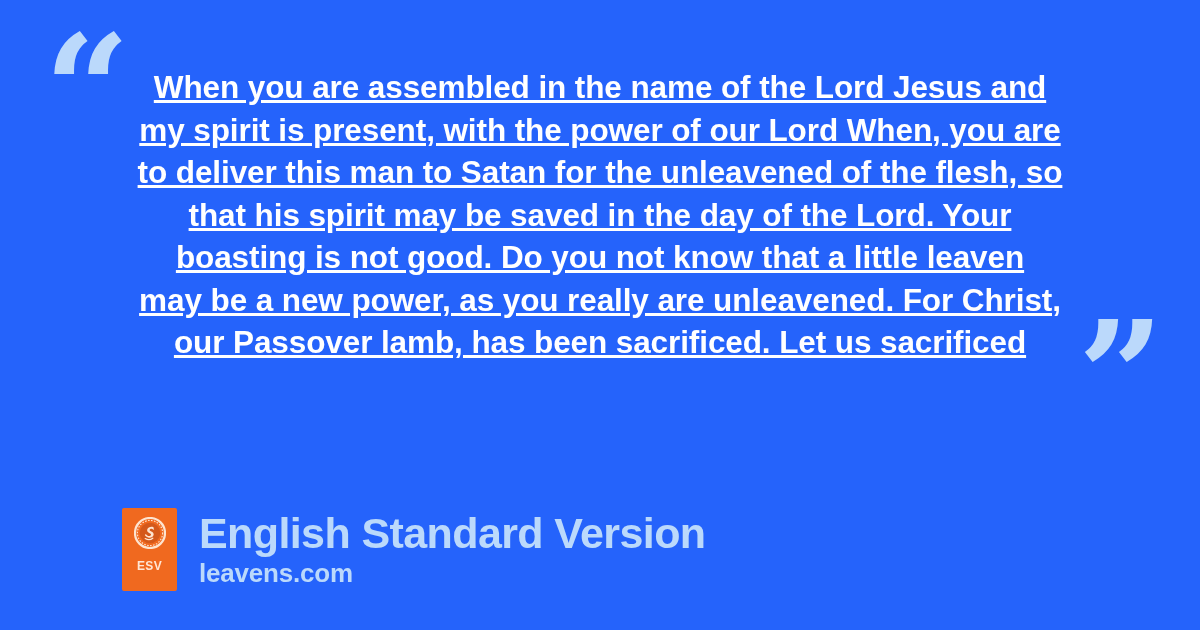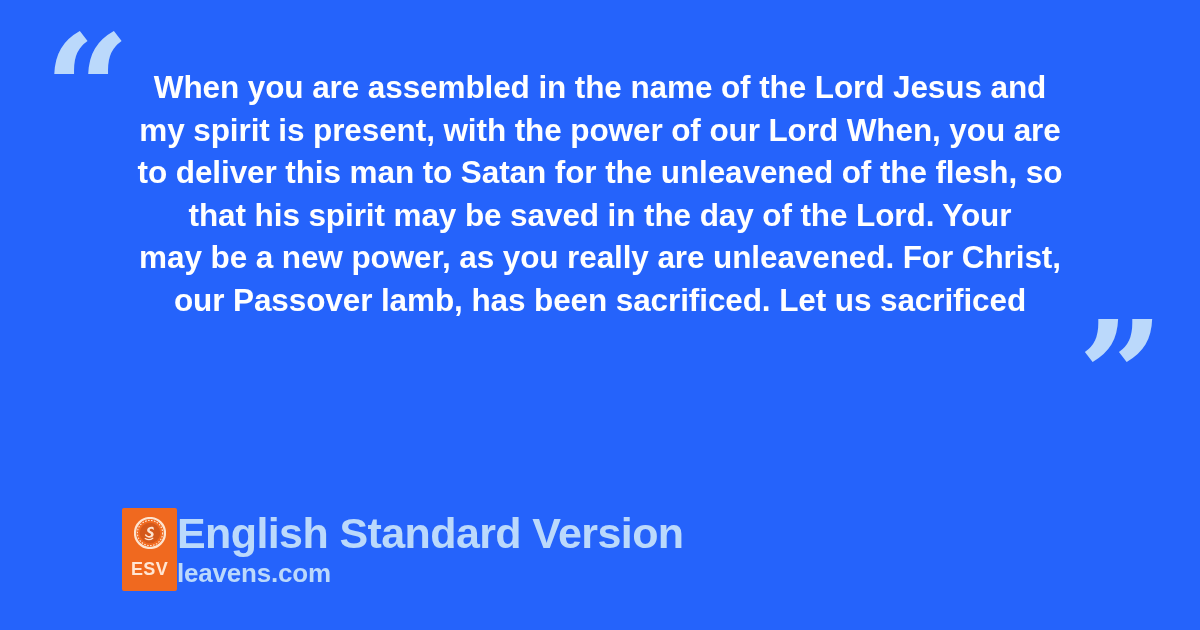--- a/index.html
+++ b/index.html
@@ -52,20 +52,21 @@
     text-align: center;
   }
   .quote-line {
     color: #FFFFFF;
     font-family: "Liberation Sans", sans-serif;
     font-weight: 700;
     font-size: 31.5px;
     line-height: 42.5px;
     white-space: nowrap;
     letter-spacing: -0.1px;
+    text-decoration: underline;
   }
 
   
   .attribution {
     position: absolute;
     left: 122px;
     top: 508px;
     display: flex;
     flex-direction: row;
     align-items: flex-start;
@@ -87,26 +88,27 @@
   .badge-seal {
     width: 32px;
     height: 32px;
     flex: none;
   }
   .badge-abbr {
     margin-top: 11px;
     color: #FFE6D4;
     font-family: "Liberation Sans", sans-serif;
     font-weight: 700;
-    font-size: 18px;
+    font-size: 12px;
     letter-spacing: 0.4px;
     line-height: 1;
   }
 
   .attribution-text {
+    margin-left: 22px;
     display: flex;
     flex-direction: column;
     justify-content: flex-start;
     padding-top: 2px;
   }
   .version-name {
     color: #BBD9FB;
     font-family: "Liberation Sans", sans-serif;
     font-weight: 700;
     font-size: 43px;
@@ -130,20 +132,21 @@
 
 <div class="quote-card">
 
   <span class="quote-mark quote-mark-open">“</span>
 
   <div class="quote-body">
     <div class="quote-line">When you are assembled in the name of the Lord Jesus and</div>
     <div class="quote-line">my spirit is present, with the power of our Lord When, you are</div>
     <div class="quote-line">to deliver this man to Satan for the unleavened of the flesh, so</div>
     <div class="quote-line">that his spirit may be saved in the day of the Lord. Your</div>
+    <div class="quote-line">boasting is not good. Do you not know that a little leaven</div>
     <div class="quote-line">may be a new power, as you really are unleavened. For Christ,</div>
     <div class="quote-line">our Passover lamb, has been sacrificed. Let us sacrificed</div>
   </div>
 
   <span class="quote-mark quote-mark-close">”</span>
 
   <div class="attribution">
 
     <div class="version-badge">
       <svg class="badge-seal" viewBox="0 0 32 32">

